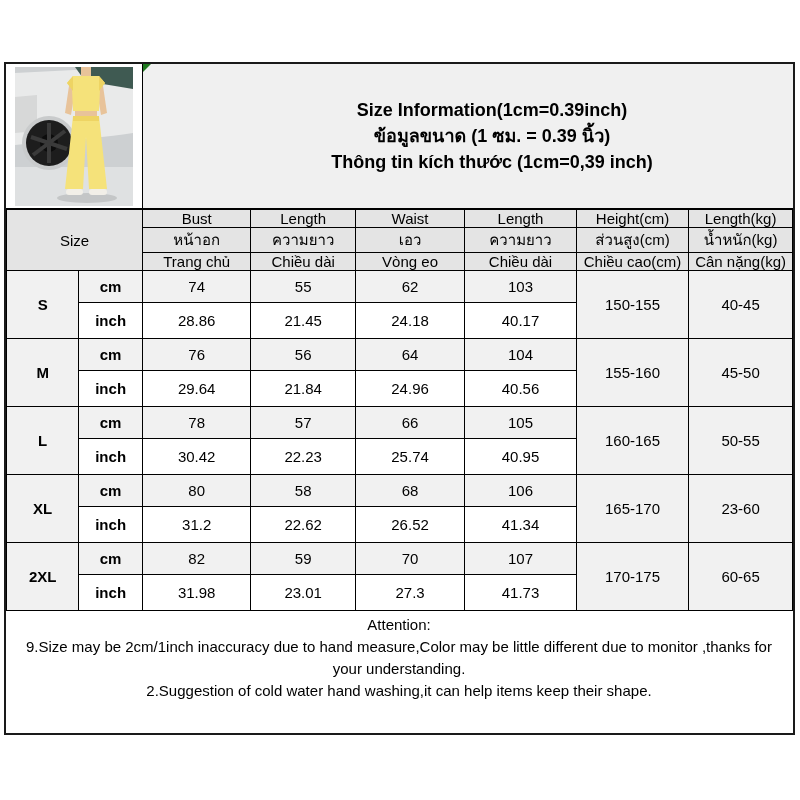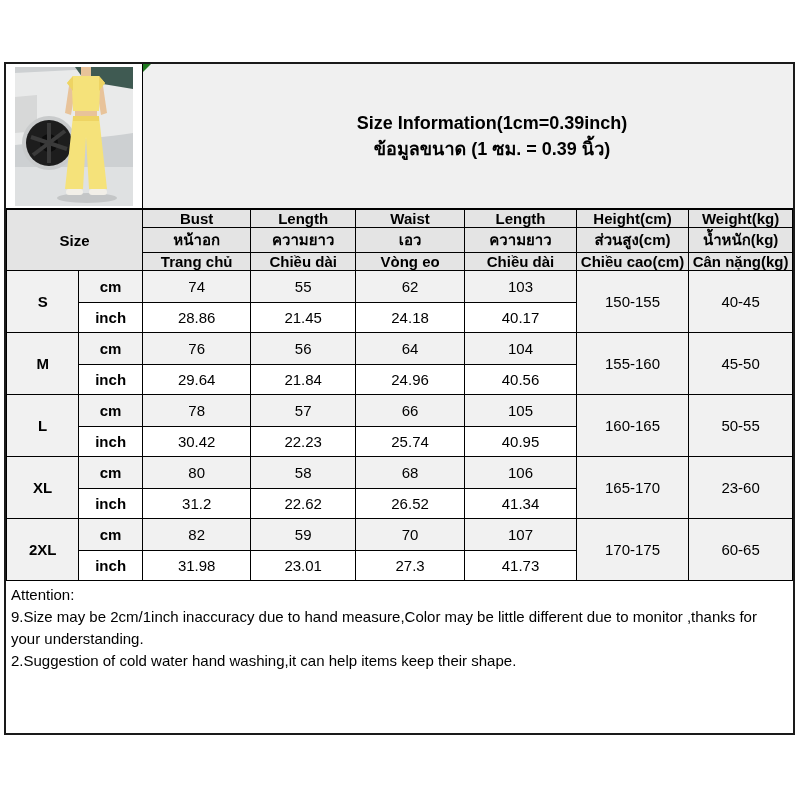--- a/index.html
+++ b/index.html
@@ -36,30 +36,30 @@
   }
   table.size-table td{
     border:1px solid var(--grid);
     text-align:center;vertical-align:middle;
     font-size:15px;padding:0 2px;overflow:hidden;white-space:nowrap;
   }
   col.c-size{width:9.2%;} col.c-unit{width:8.1%;}
   col.c-bust{width:13.8%;} col.c-len{width:13.3%;}
   col.c-waist{width:13.9%;} col.c-len2{width:14.2%;}
   col.c-h{width:14.3%;} col.c-w{width:13.2%;}
-  tr.hdr td{background:var(--head-gray);font-weight:bold;height:14px;}
+  tr.hdr td{background:var(--head-gray);font-weight:normal;height:14px;}
   td.size-big{background:var(--head-gray);font-weight:bold;font-size:30px;margin-left:10px;}
   tr.r-cm td{background:var(--row-gray);height:32px;}
-  tr.r-inch td{background:#fff;height:30px;}
+  tr.r-inch td{background:#fff;height:36px;}
   td.size-name{background:var(--head-gray);font-weight:bold;font-size:17px;}
   td.unit{font-weight:bold;}
   td.range{background:var(--row-gray);}
   
   .attention{
-    padding:3px 6px 0 5px;font-size:15px;line-height:22px;background:#fff;
+    padding:3px 6px 0 5px;font-size:15px;line-height:22px;background:#fff;text-align:center;
   }
 </style>
 </head>
 <body>
 
 <div class="sheet">
 
   <div class="top-row">
     <div class="photo-cell">
       <svg width="118" height="139" viewBox="0 0 118 139">
@@ -97,20 +97,21 @@
         <path d="M58,49 L84,49 L84,54 L58,54 Z" fill="#eed463"></path>
 
         <rect x="51" y="122" width="17" height="6" rx="3" fill="#f2efe8"></rect>
         <rect x="74" y="122" width="18" height="6" rx="3" fill="#f2efe8"></rect>
       </svg>
     </div>
     <div class="title-cell">
       <div class="corner-marker"></div>
       <div class="line">Size Information(1cm=0.39inch)</div>
       <div class="line">ข้อมูลขนาด (1 ซม. = 0.39 นิ้ว)</div>
+      <div class="line">Thông tin kích thước (1cm=0,39 inch)</div>
     </div>
   </div>
 
   <table class="size-table">
     <colgroup>
       <col class="c-size">
         <col class="c-unit">
         <col class="c-bust">
         <col class="c-len">
       <col class="c-waist">
@@ -120,21 +121,21 @@
     </colgroup>
     <tbody>
 
       <tr class="hdr">
         <td colspan="2" rowspan="3" class="size-big">Size</td>
         <td>Bust</td>
         <td>Length</td>
         <td>Waist</td>
         <td>Length</td>
         <td>Height(cm)</td>
-        <td>Weight(kg)</td>
+        <td>Length(kg)</td>
       </tr>
       <tr class="hdr">
         <td>หน้าอก</td>
         <td>ความยาว</td>
         <td>เอว</td>
         <td>ความยาว</td>
         <td>ส่วนสูง(cm)</td>
         <td>น้ำหนัก(kg)</td>
       </tr>
       <tr class="hdr">

